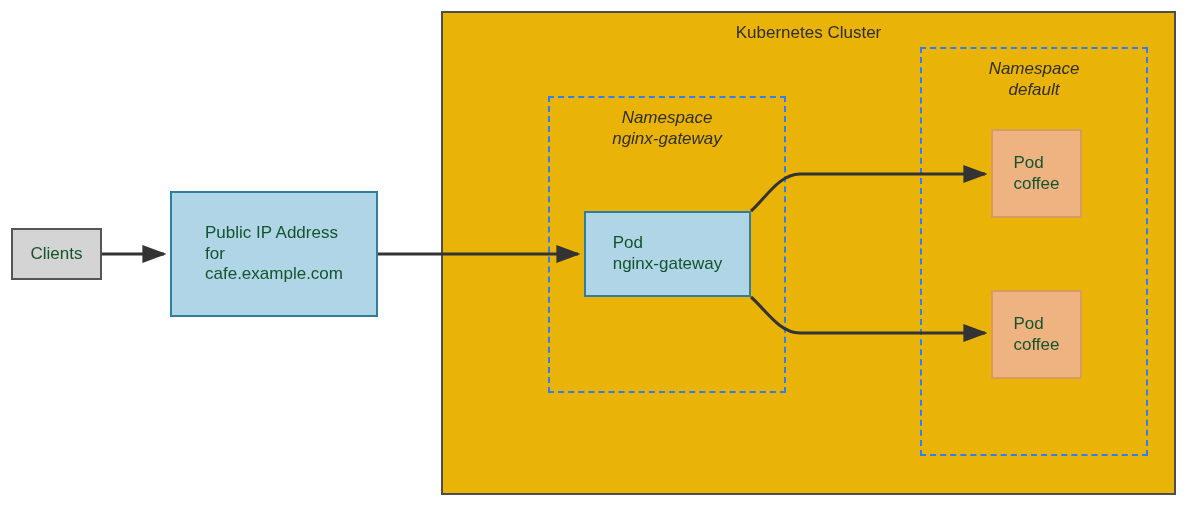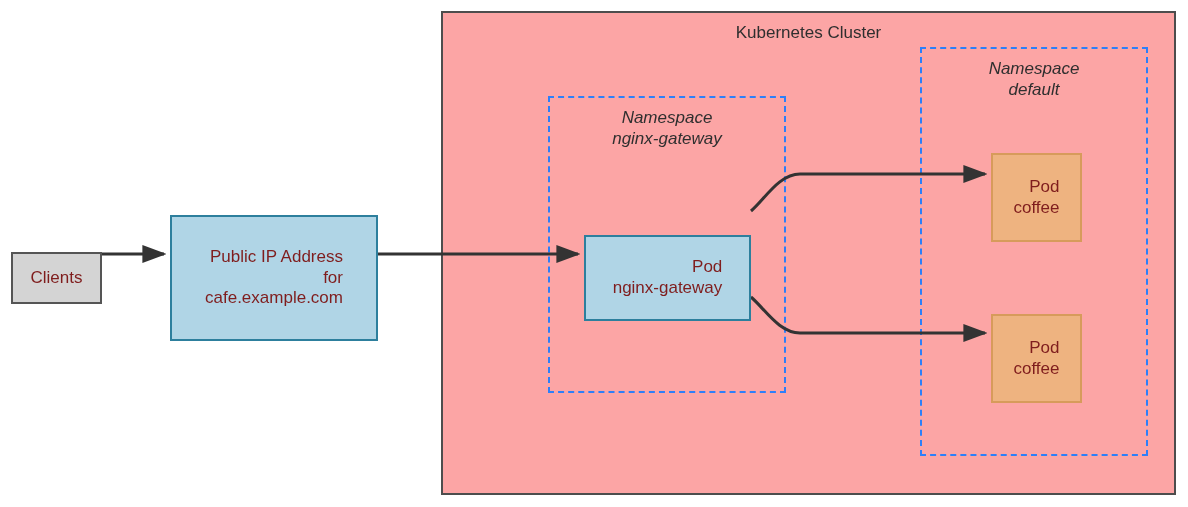--- a/index.html
+++ b/index.html
@@ -16,25 +16,24 @@
     height: 507px;
     background: #ffffff;
     overflow: hidden;
   }
   .box {
     position: absolute;
     box-sizing: border-box;
     display: flex;
     align-items: center;
     justify-content: center;
-    text-align: right;
+    text-align: left;
     line-height: 1.22;
-    color: #7f1d1d;
+    color: #14532d;
     white-space: pre-line;
-    margin-top: 24px;
   }
   .group {
     position: absolute;
     box-sizing: border-box;
   }
   .group-label {
     position: absolute;
     left: 0;
     right: 0;
     text-align: center;
@@ -43,21 +42,21 @@
     white-space: pre-line;
   }
 
   
   #cluster-box {
     left: 441px;
     top: 11px;
     width: 735px;
     height: 484px;
     border: 2px solid #4d4d4d;
-    background: #fca5a5;
+    background: #eab308;
   }
   #cluster-label {
     top: 10px;
     font-size: 17px;
   }
 
   
   .namespace {
     border: 2px dashed #2d7ff9;
     background: transparent;

